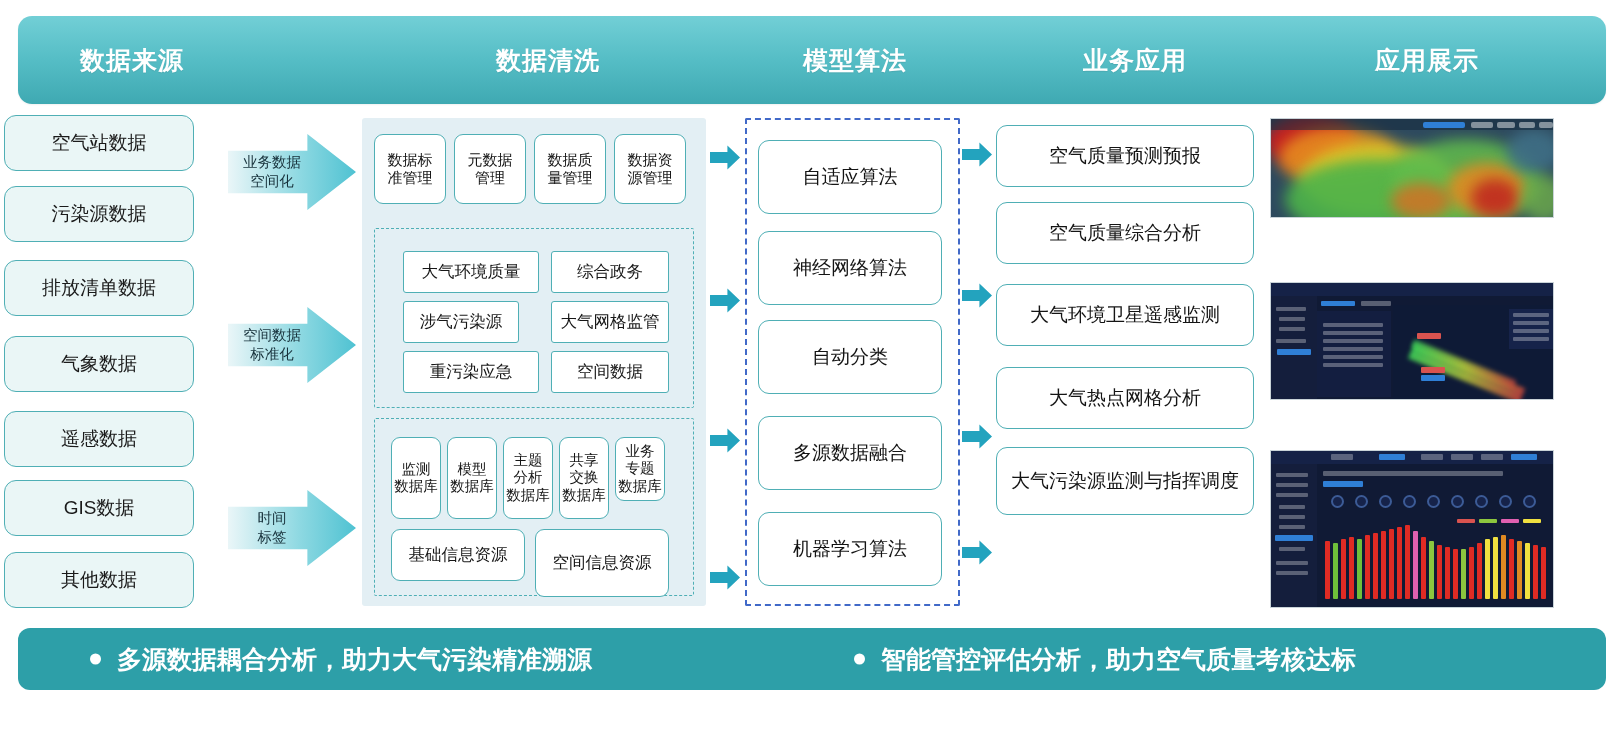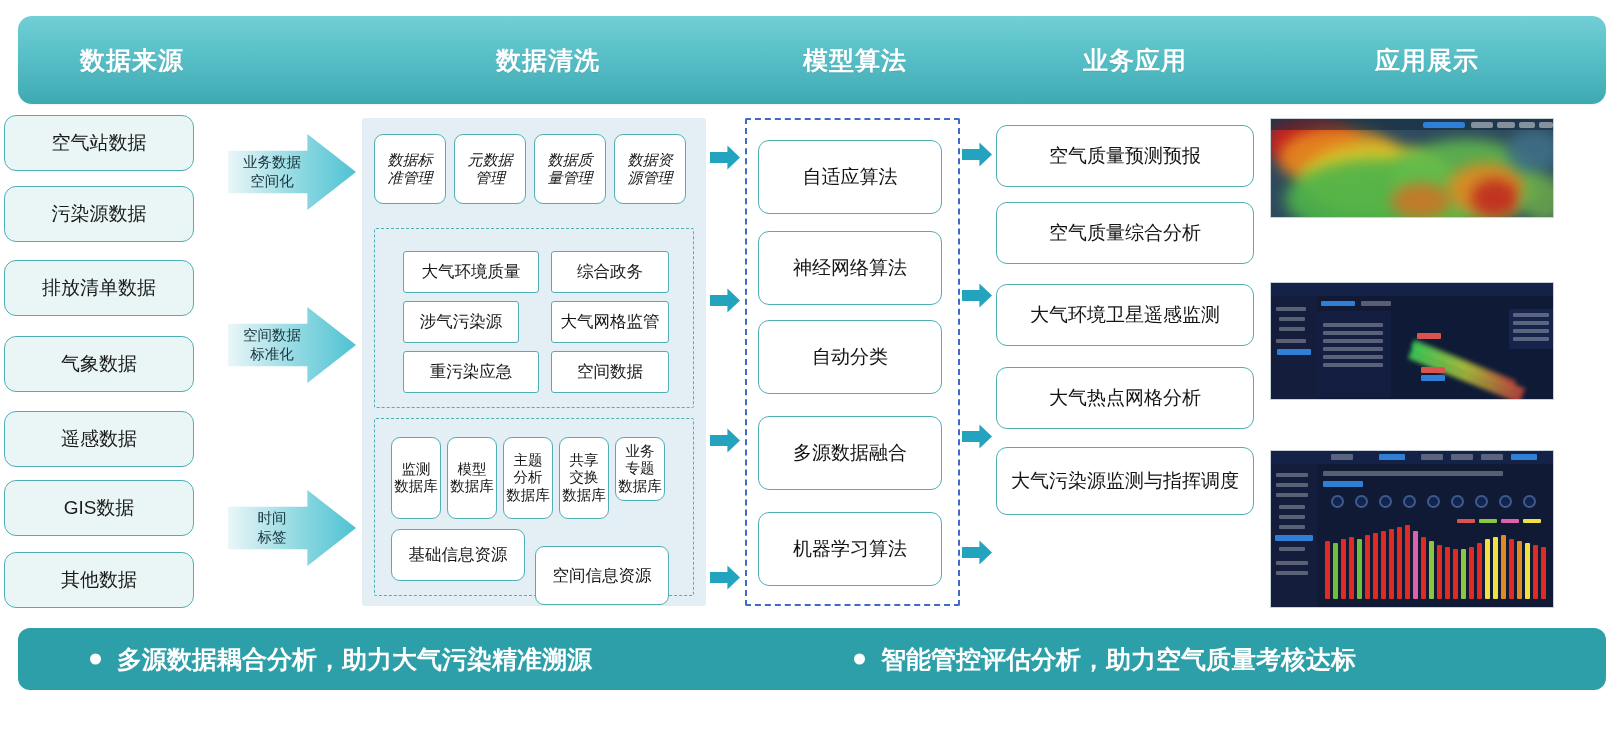--- a/index.html
+++ b/index.html
@@ -59,21 +59,21 @@
 
   
   .clean-panel {
     position: absolute; left: 362px; top: 118px;
     width: 344px; height: 488px;
     background: #E3EFF4;
     border-radius: 3px;
   }
   .clean-top-row {
     position: absolute; left: 12px; top: 16px;
-    display: flex; gap: 8px; font-style: italic;
+    display: flex; gap: 8px;
   }
   .mini-box {
     width: 72px; height: 70px;
     background: #ffffff;
     border: 1.6px solid #4FAFB5;
     border-radius: 9px;
     display: flex; align-items: center; justify-content: center;
     text-align: center; font-size: 15px; line-height: 1.22; color: #161616;
     white-space: pre-line;
   }
@@ -276,21 +276,21 @@
 分析
 数据库</div>
       <div class="db-box" style="left:184px; top:18px; width:50px; height:82px">共享
 交换
 数据库</div>
       <div class="db-box" style="left:240px; top:18px; width:50px; height:64px">业务
 专题
 数据库</div>
 
       <div class="res-box" style="left:16px;  top:110px; width:134px; height:52px">基础信息资源</div>
-      <div class="res-box" style="left:160px; top:127px; width:134px; height:59px">空间信息资源</div>
+      <div class="res-box" style="left:160px; top:110px; width:134px; height:68px">空间信息资源</div>
     </div>
   </div>
 
   <div class="sm-arrow" style="left:710px; top:145px"></div>
   <div class="sm-arrow" style="left:710px; top:288px"></div>
   <div class="sm-arrow" style="left:710px; top:428px"></div>
   <div class="sm-arrow" style="left:710px; top:565px"></div>
 
   <div class="algo-panel"></div>
   <div class="algo-box" style="top:140px">自适应算法</div>

